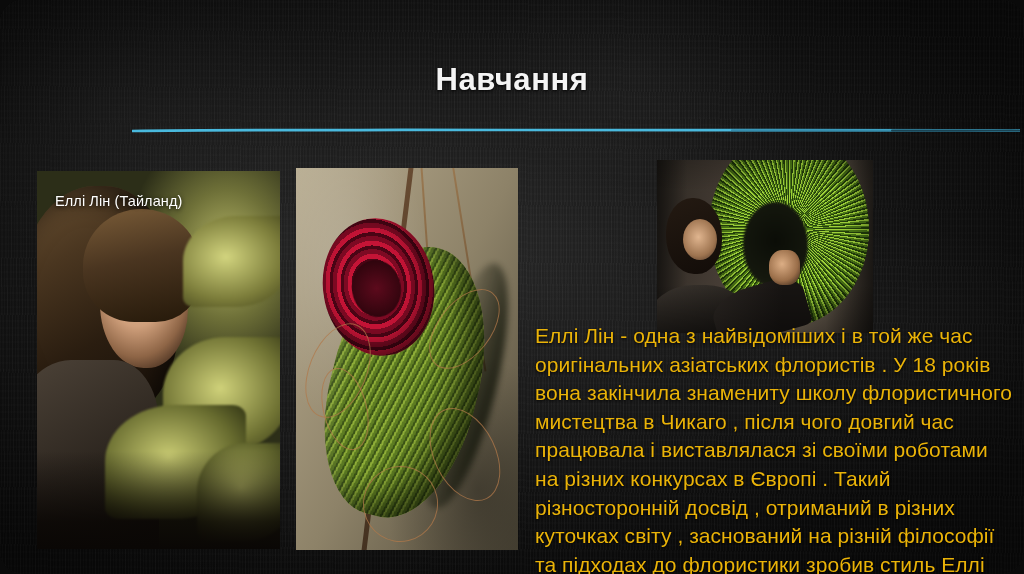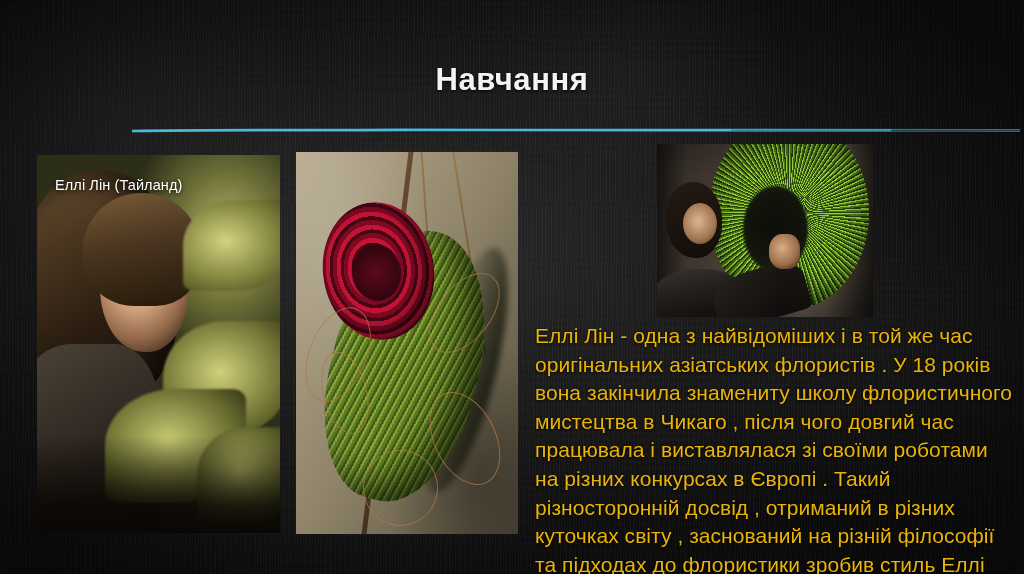--- a/index.html
+++ b/index.html
@@ -77,20 +77,21 @@
     position:absolute;
     left:132px; top:119px;
     width:888px; height:5px;
   }
 
   
   .photo {
     position:absolute;
     overflow:hidden;
     background:#a21caf;
+    margin-top:16px;
   }
 
   
   #photo-1 { left:37px; top:155px; width:243px; height:378px; }
   #photo-1 .p1-bg {
     position:absolute; inset:0;
     background:
       radial-gradient(ellipse 55% 45% at 78% 22%, #b9ba6a 0%, #6e7038 38%, #2c2e18 75%),
       radial-gradient(ellipse 60% 50% at 72% 72%, #c2c271 0%, #6a6c36 40%, #24260f 80%),
       linear-gradient(160deg, #53452f 0%, #2a2218 45%, #120f0a 100%);

